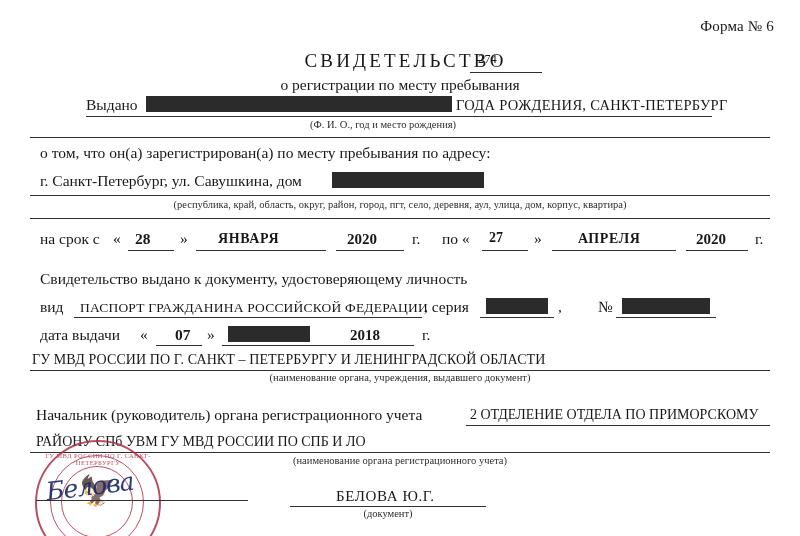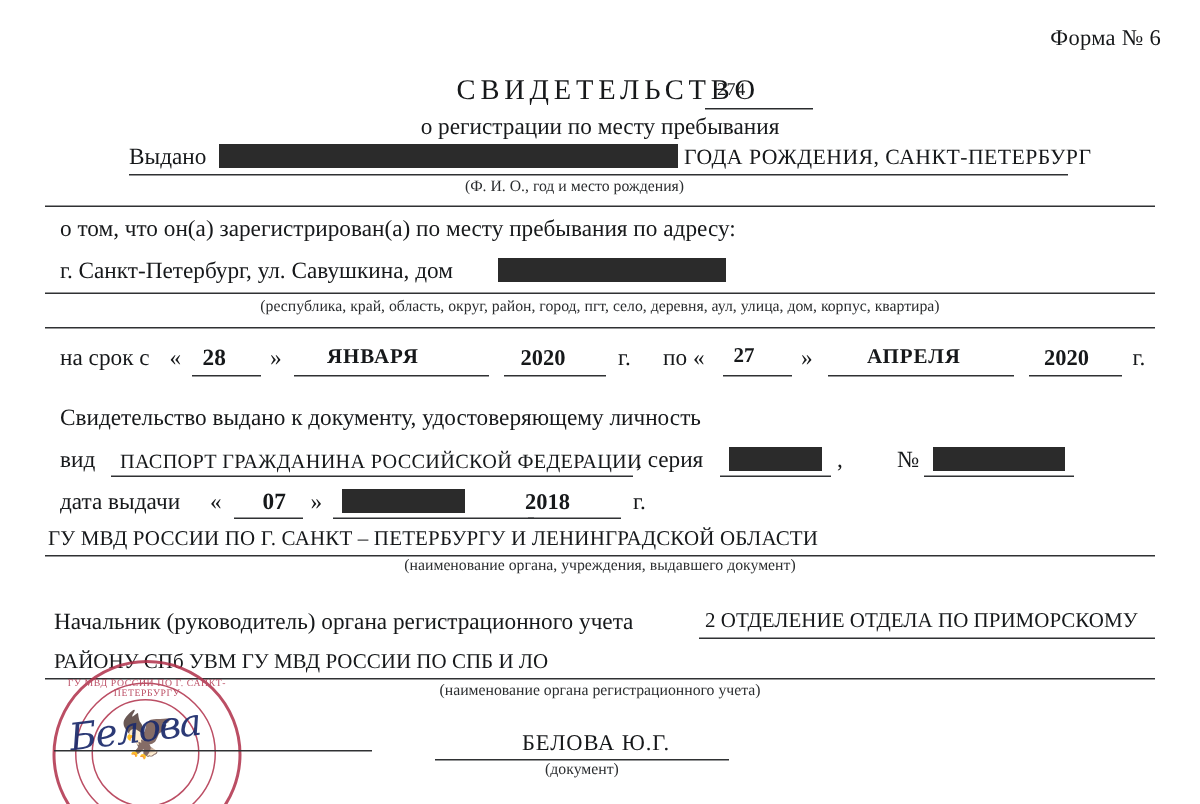--- a/index.html
+++ b/index.html
@@ -232,17 +232,17 @@
     <div class="stamp-inner"></div>
     <div class="stamp-inner2"></div>
     <div class="stamp-text-top">ГУ МВД РОССИИ ПО Г. САНКТ-ПЕТЕРБУРГУ</div>
     <div class="stamp-eagle">🦅</div>
 
   </div>
 
   <div class="signature">Белова</div>
   <div class="abs line" style="left:36px; top:500px; width:212px;"></div>
 
-  <div class="abs" style="left:336px; top:488px; font-size:15px; letter-spacing:0.6px;margin-left:12px;">БЕЛОВА Ю.Г.</div>
+  <div class="abs" style="left:336px; top:488px; font-size:15px; letter-spacing:0.6px;">БЕЛОВА Ю.Г.</div>
   <div class="abs line" style="left:290px; top:506px; width:196px;"></div>
   <div class="abs caption" style="left:290px; top:508px; width:196px;">(документ)</div>
 
 </div>
 
 </body></html>

